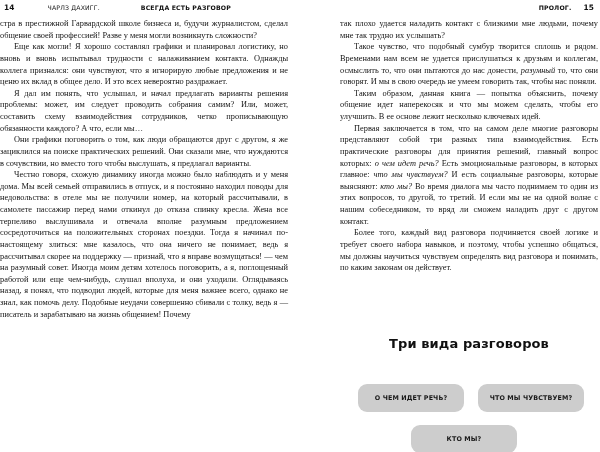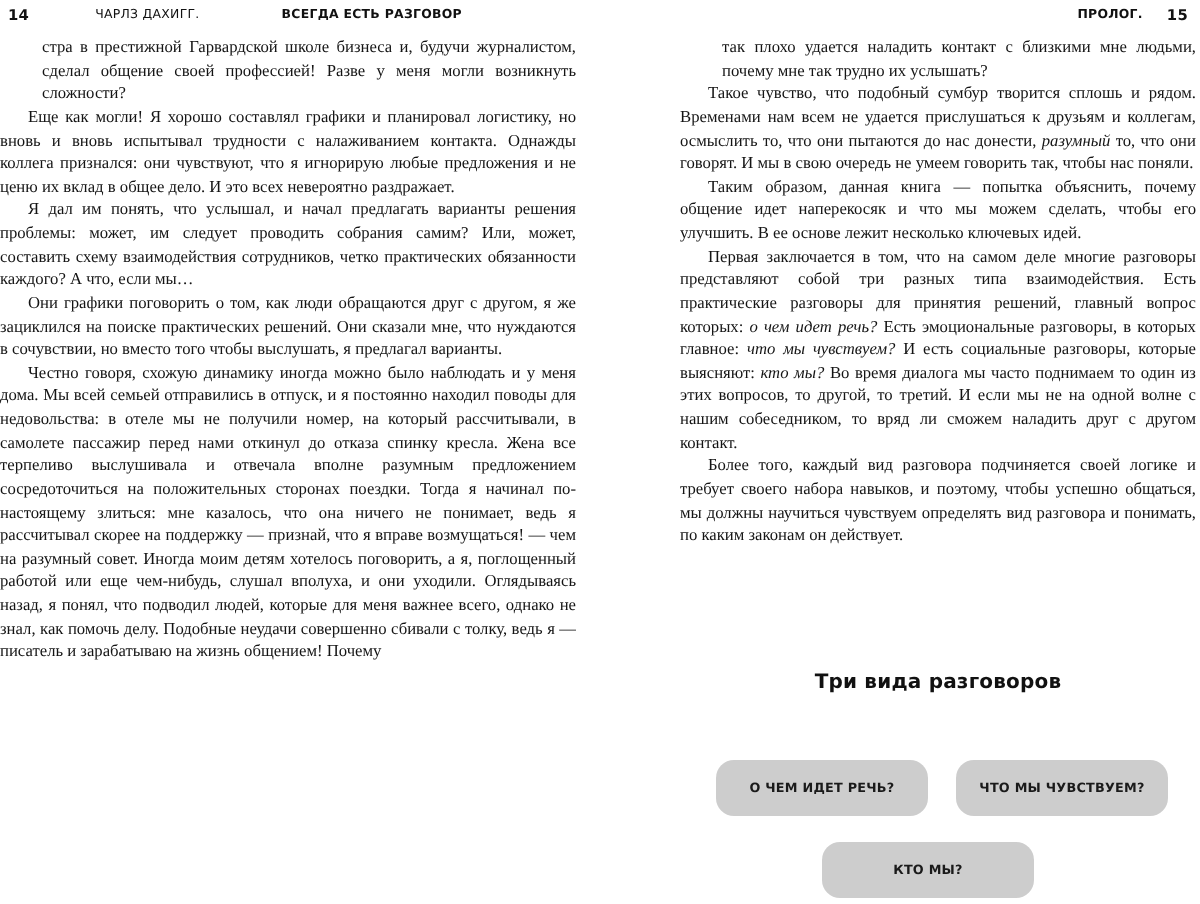--- a/index.html
+++ b/index.html
@@ -80,38 +80,37 @@
     left: 340px;
     width: 258px;
   }
   .col p {
     margin: 0;
     text-indent: 14px;
     hyphens: manual;
   }
   .col p.noindent {
     text-indent: 0;
-    padding-left: 21px;
   }
   .col p i, .col p em {
     font-style: italic;
   }
 
   
   .figure {
     position: absolute;
     left: 340px;
     top: 336px;
     width: 258px;
     height: 112px;
   }
   .fig-title {
     font-family: "DejaVu Sans", sans-serif;
     font-weight: bold;
-    font-size: 10px;
+    font-size: 13px;
     text-align: center;
     color: #111;
     letter-spacing: 0.1px;
     margin-top: 0px;
   }
   .fig-canvas {
     position: relative;
     width: 258px;
     height: 88px;
     margin-top: 9px;
@@ -164,21 +163,21 @@
   </div>
 
   <div class="runhead runhead-right">
     <span class="chaptitle">ПРОЛОГ.</span>
     <span class="folio">15</span>
   </div>
 
   <div class="col col-left">
     <p class="noindent">стра в престижной Гарвардской школе бизнеса и, будучи журналистом, сделал общение своей профессией! Разве у меня могли возникнуть сложности?</p>
     <p>Еще как могли! Я хорошо составлял графики и планировал логистику, но вновь и вновь испытывал трудности с налаживанием контакта. Однажды коллега признался: они чувствуют, что я игнорирую любые предложения и не ценю их вклад в общее дело. И это всех невероятно раздражает.</p>
-    <p>Я дал им понять, что услышал, и начал предлагать варианты решения проблемы: может, им следует проводить собрания самим? Или, может, составить схему взаимодействия сотрудников, четко практических обязанности каждого? А что, если мы…</p>
+    <p>Я дал им понять, что услышал, и начал предлагать варианты решения проблемы: может, им следует проводить собрания самим? Или, может, составить схему взаимодействия сотрудников, четко прописывающую обязанности каждого? А что, если мы…</p>
     <p>Они графики поговорить о том, как люди обращаются друг с другом, я же зациклился на поиске практических решений. Они сказали мне, что нуждаются в сочувствии, но вместо того чтобы выслушать, я предлагал варианты.</p>
     <p>Честно говоря, схожую динамику иногда можно было наблюдать и у меня дома. Мы всей семьей отправились в отпуск, и я постоянно находил поводы для недовольства: в отеле мы не получили номер, на который рассчитывали, в самолете пассажир перед нами откинул до отказа спинку кресла. Жена все терпеливо выслушивала и отвечала вполне разумным предложением сосредоточиться на положительных сторонах поездки. Тогда я начинал по-настоящему злиться: мне казалось, что она ничего не понимает, ведь я рассчитывал скорее на поддержку — признай, что я вправе возмущаться! — чем на разумный совет. Иногда моим детям хотелось поговорить, а я, поглощенный работой или еще чем-нибудь, слушал вполуха, и они уходили. Оглядываясь назад, я понял, что подводил людей, которые для меня важнее всего, однако не знал, как помочь делу. Подобные неудачи совершенно сбивали с толку, ведь я — писатель и зарабатываю на жизнь общением! Почему</p>
   </div>
 
   <div class="col col-right">
     <p class="noindent">так плохо удается наладить контакт с близкими мне людьми, почему мне так трудно их услышать?</p>
     <p><span>Такое чувство, что подобный сумбур творится сплошь и рядом. Временами нам всем не удается прислушаться к друзьям и коллегам, осмыслить то, что они пытаются до нас донести, </span><i>разумный</i><span> то, что они говорят. И мы в свою очередь не умеем говорить так, чтобы нас поняли.</span></p>
     <p>Таким образом, данная книга — попытка объяснить, почему общение идет наперекосяк и что мы можем сделать, чтобы его улучшить. В ее основе лежит несколько ключевых идей.</p>
     <p><span>Первая заключается в том, что на самом деле многие разговоры представляют собой три разных типа взаимодействия. Есть практические разговоры для принятия решений, главный вопрос которых: </span><i>о чем идет речь?</i><span> Есть эмоциональные разговоры, в которых главное: </span><i>что мы чувствуем?</i><span> И есть социальные разговоры, которые выясняют: </span><i>кто мы?</i><span> Во время диалога мы часто поднимаем то один из этих вопросов, то другой, то третий. И если мы не на одной волне с нашим собеседником, то вряд ли сможем наладить друг с другом контакт.</span></p>
     <p>Более того, каждый вид разговора подчиняется своей логике и требует своего набора навыков, и поэтому, чтобы успешно общаться, мы должны научиться чувствуем определять вид разговора и понимать, по каким законам он действует.</p>

